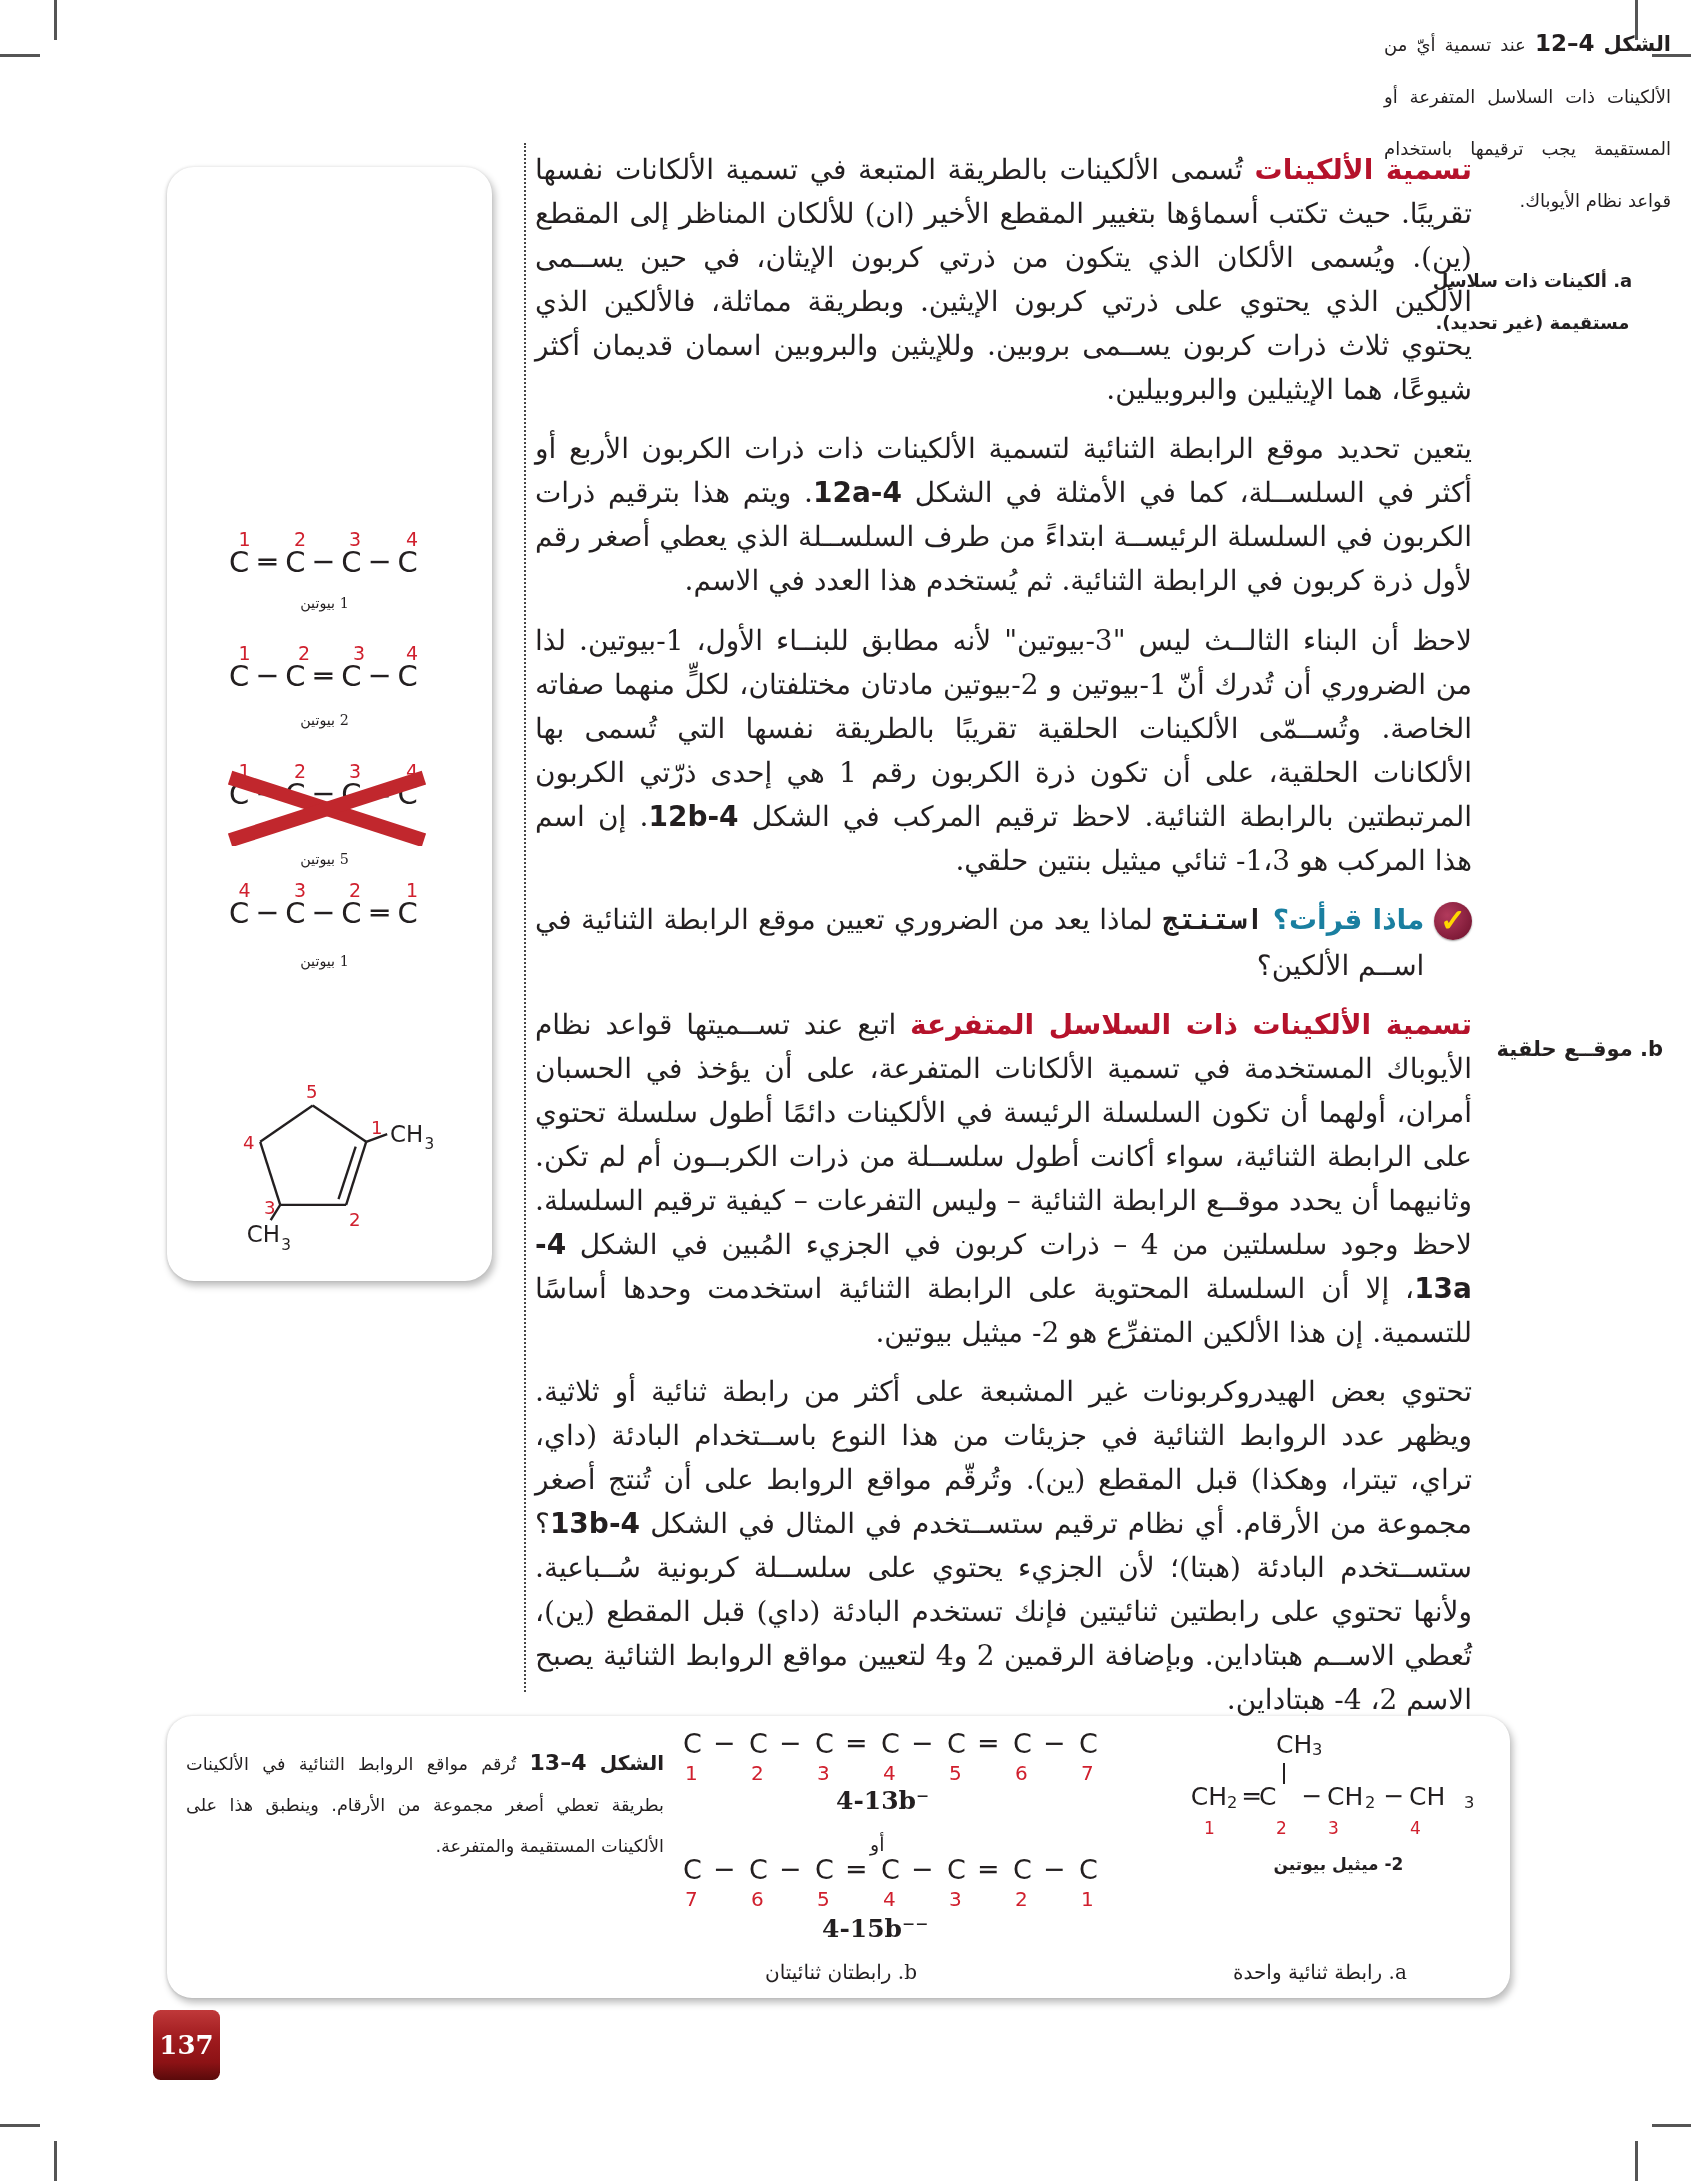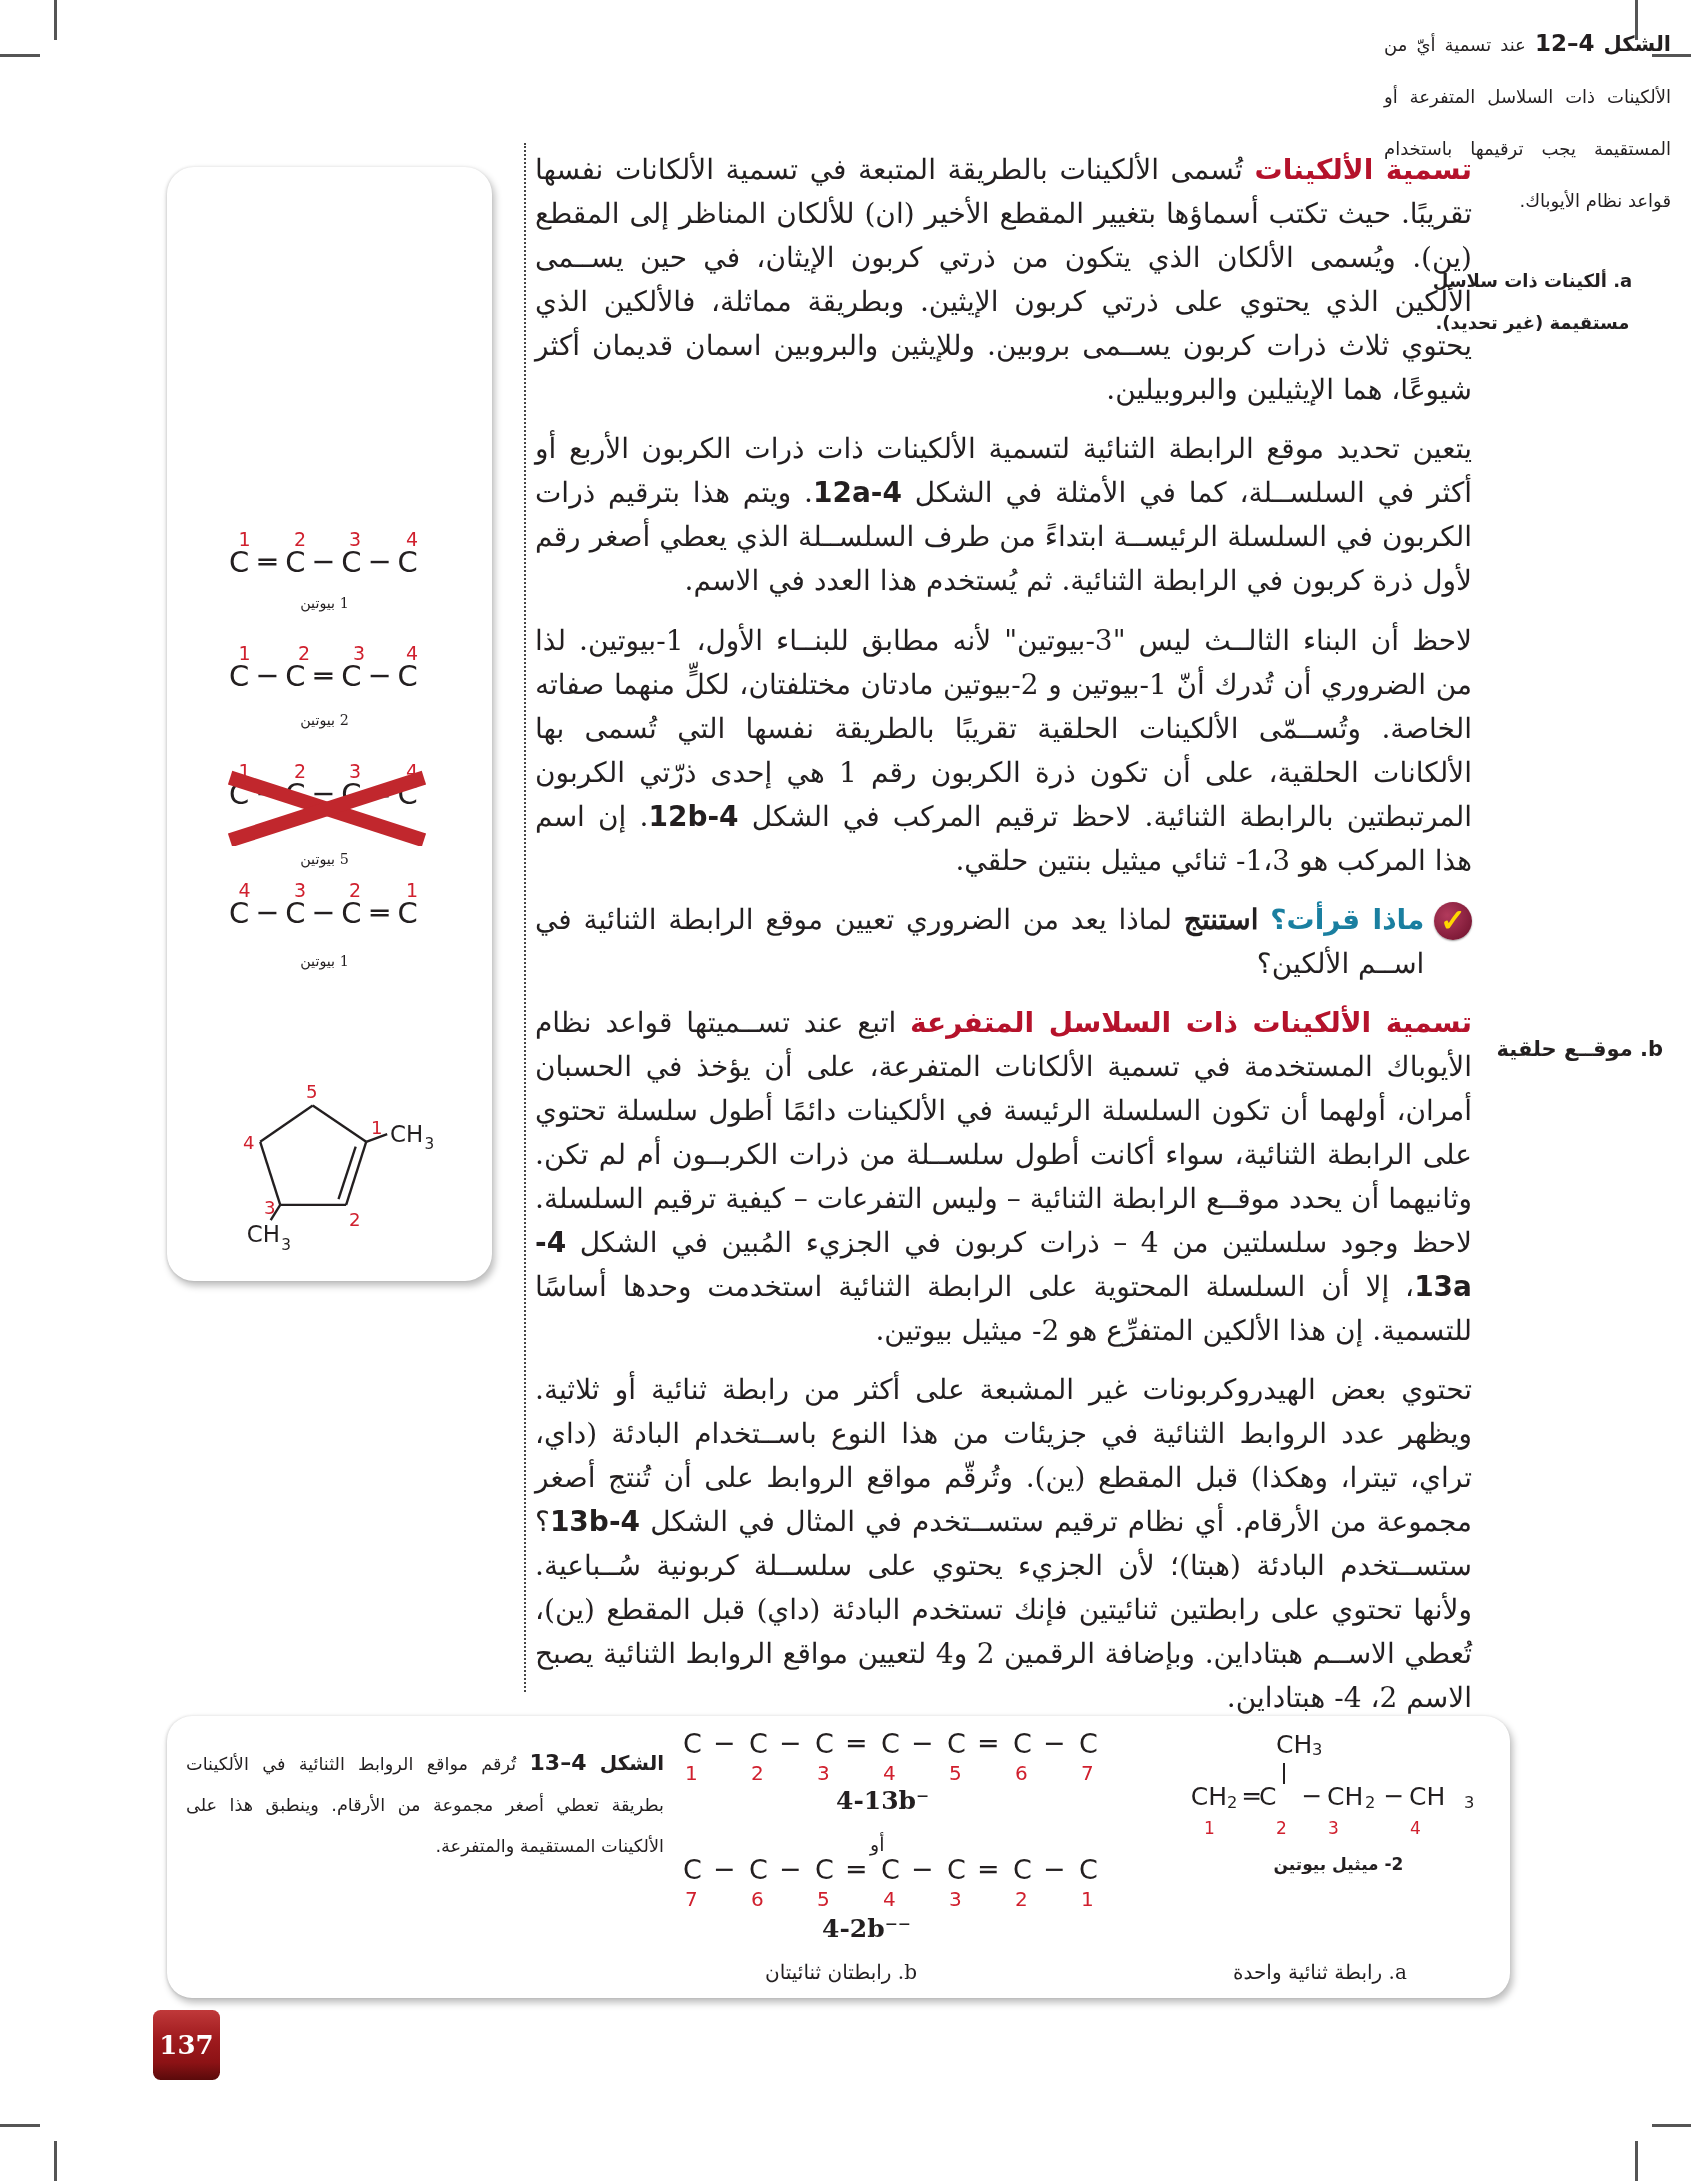--- a/index.html
+++ b/index.html
@@ -14,21 +14,21 @@
              border-left:2.9px dotted #444; }
   .head-red { color:#b5122b; font-weight:bold; font-family:"DejaVu Sans", sans-serif; }
   .fig-ref { font-weight:bold; font-family:"DejaVu Sans", sans-serif; }
   .read-check { display:flex; align-items:flex-start; gap:9.6px; margin-bottom:15.3px; }
   .check-icon { flex:0 0 auto; width:38px; height:38px; border-radius:50%;
                 background:radial-gradient(circle at 35% 35%, #b23a5c, #6b0f2a);
                 display:flex; align-items:center; justify-content:center; margin-top:3.8px;
                 box-shadow:0 1px 1.9px rgba(0,0,0,.4);}
   .check-icon span { color:#ffd700; font-size:31px; font-weight:bold; line-height:1; }
   .read-label { color:#1a7fa0; font-weight:bold; font-family:"DejaVu Sans", sans-serif; }
-  .read-verb { font-weight:bold; font-family:Liberation Serif, serif; }
+  .read-verb { font-weight:bold; font-family:Liberation Mono, monospace; }
 
   
   .side-box { position:absolute; left:167px; top:167px; width:325px; height:1114px;
               background:#fff; border-radius:27px;
               box-shadow:2.9px 4.8px 7.6px rgba(0,0,0,.25), -1px 0 2.9px rgba(0,0,0,.12); }
   .side-cap { position:absolute; right:21px; top:17px; width:287px; direction:rtl; text-align:justify;
               font-family:"DejaVu Sans", sans-serif; font-size:18px; line-height:52px; }
   .side-cap .cap-title { font-weight:bold; font-size:21px; }
   .side-cap .cap-num { font-weight:bold; font-size:23px; }
   .sub-a { position:absolute; right:21px; top:260px; width:277px; direction:rtl; text-align:center;
@@ -249,21 +249,21 @@
   <div class="nums" id="chain2-nums">
       <span style="left: 1.9px;">7</span>
       <span style="left: 68px;">6</span>
       <span style="left: 134px;">5</span>
       <span style="left: 200px;">4</span>
       <span style="left: 266px;">3</span>
       <span style="left: 332px;">2</span>
       <span style="left: 398px;">1</span>
     </div>
 </div>
-<div class="lbl" style="left:822px;top:1914px">4-2b⁻⁻</div>
+<div class="lbl" style="left:822px;top:1914px">4-15b⁻⁻</div>
 <div class="b-sub" style="left:765px;top:1960px">b. رابطتان ثنائيتان</div>
 
 <div class="branched">
   <span class="t" style="left:91px;top:0">CH</span>
   <span class="t" style="left:127px;top:9.6px;font-size:16.3px">3</span>
   <div style="position:absolute;left:98px;top:32.5px;width:1.9px;height:21px;background:#231f20"></div>
   <span class="t" style="left:5.7px;top:52px">CH</span>
   <span class="t" style="left:42px;top:63px;font-size:16.3px">2</span>
   <span class="t" style="left:59px;top:52px">═C</span>
   <span class="t" style="left:119px;top:52px">─ CH</span>

